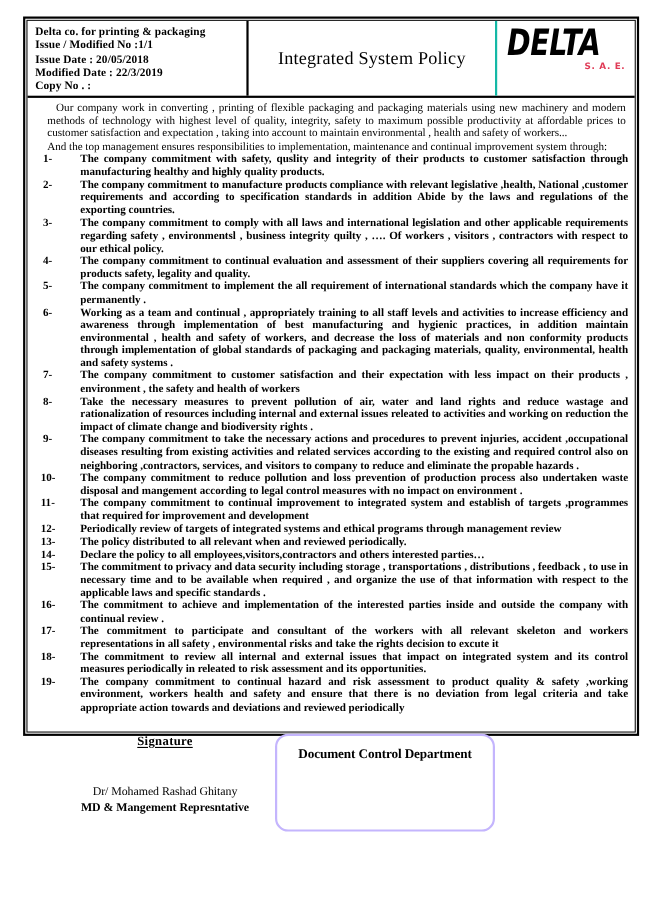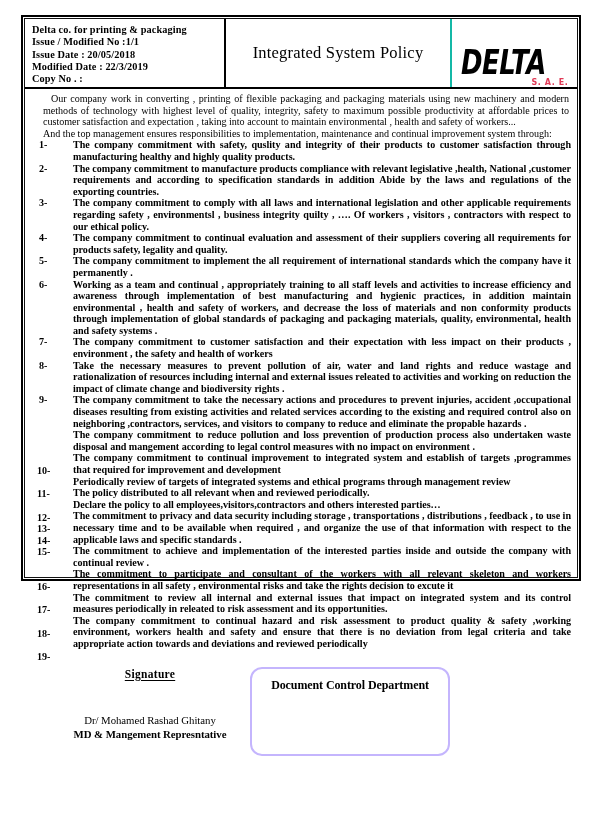--- a/index.html
+++ b/index.html
@@ -14,21 +14,21 @@
     color: #000000;
     overflow: hidden;
   }
 
   
   #page {
     position: absolute;
     left: 24px;
     top: 18px;
     width: 554px;
-    height: 560px;
+    height: 648px;
     box-sizing: border-box;
     border: 1px solid #111;
     outline: 2px solid #000;
     outline-offset: 1px;
     background: #fff;
   }
 
   
   #header-table {
     display: flex;
@@ -64,21 +64,21 @@
     justify-content: center;
   }
   #doc-title {
     font-size: 16.5px;
     font-weight: normal;
     letter-spacing: 0.2px;
   }
   #header-logo-cell {
     width: 125px;
     align-items: center;
-    justify-content: flex-end;
+    justify-content: flex-start;
     position: relative;
   }
   #logo-wrap {
     position: relative;
     width: 112px;
     height: 46px;
   }
   #logo-text {
     position: absolute;
     left: 2px;
@@ -137,21 +137,21 @@
     letter-spacing: -0.02px;
   }
   #policy-list li .num {
     position: absolute;
     left: 8px;
     top: 0;
     width: 30px;
     text-align: left;
     font-weight: bold;
   }
-  #policy-list li.wide .num { left: 6px; margin-top: 36px; }
+  #policy-list li.wide .num { left: 6px; }
 
   
   #footer-area {
     position: relative;
     margin-top: 14px;
     height: 110px;
   }
   #signature-block {
     position: absolute;
     left: 14px;

